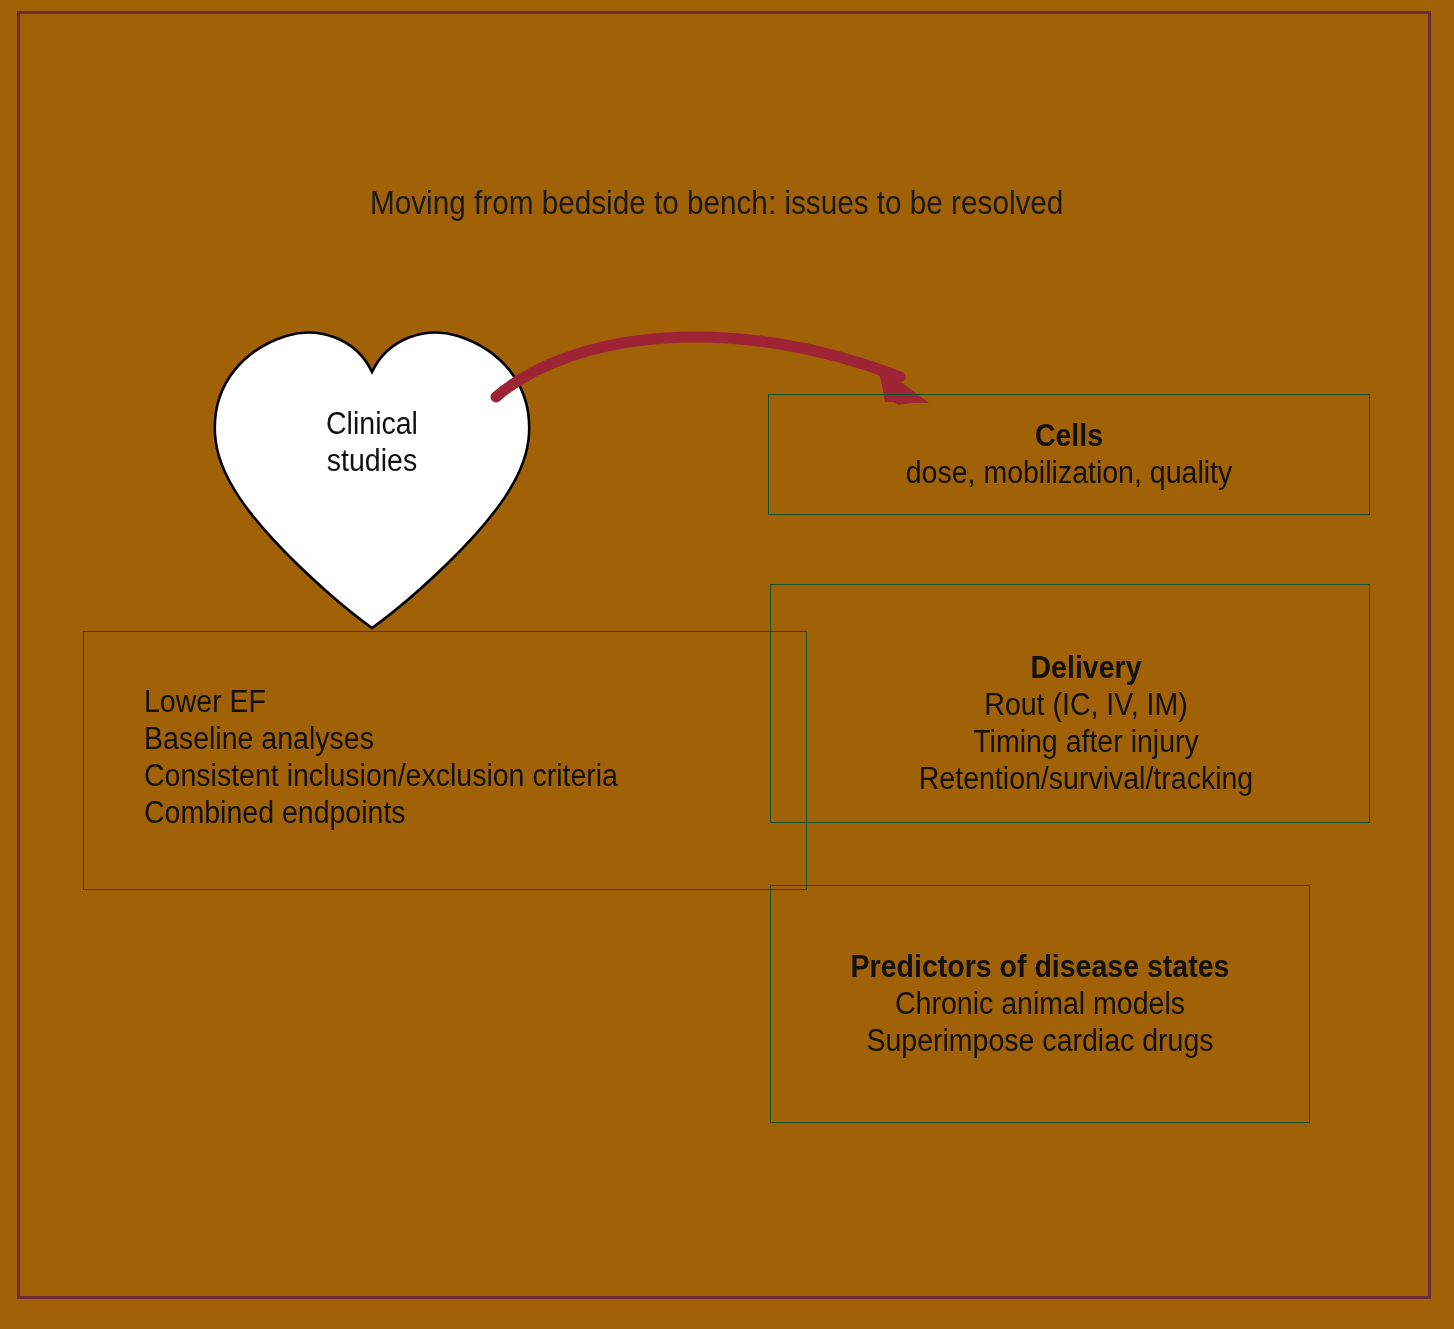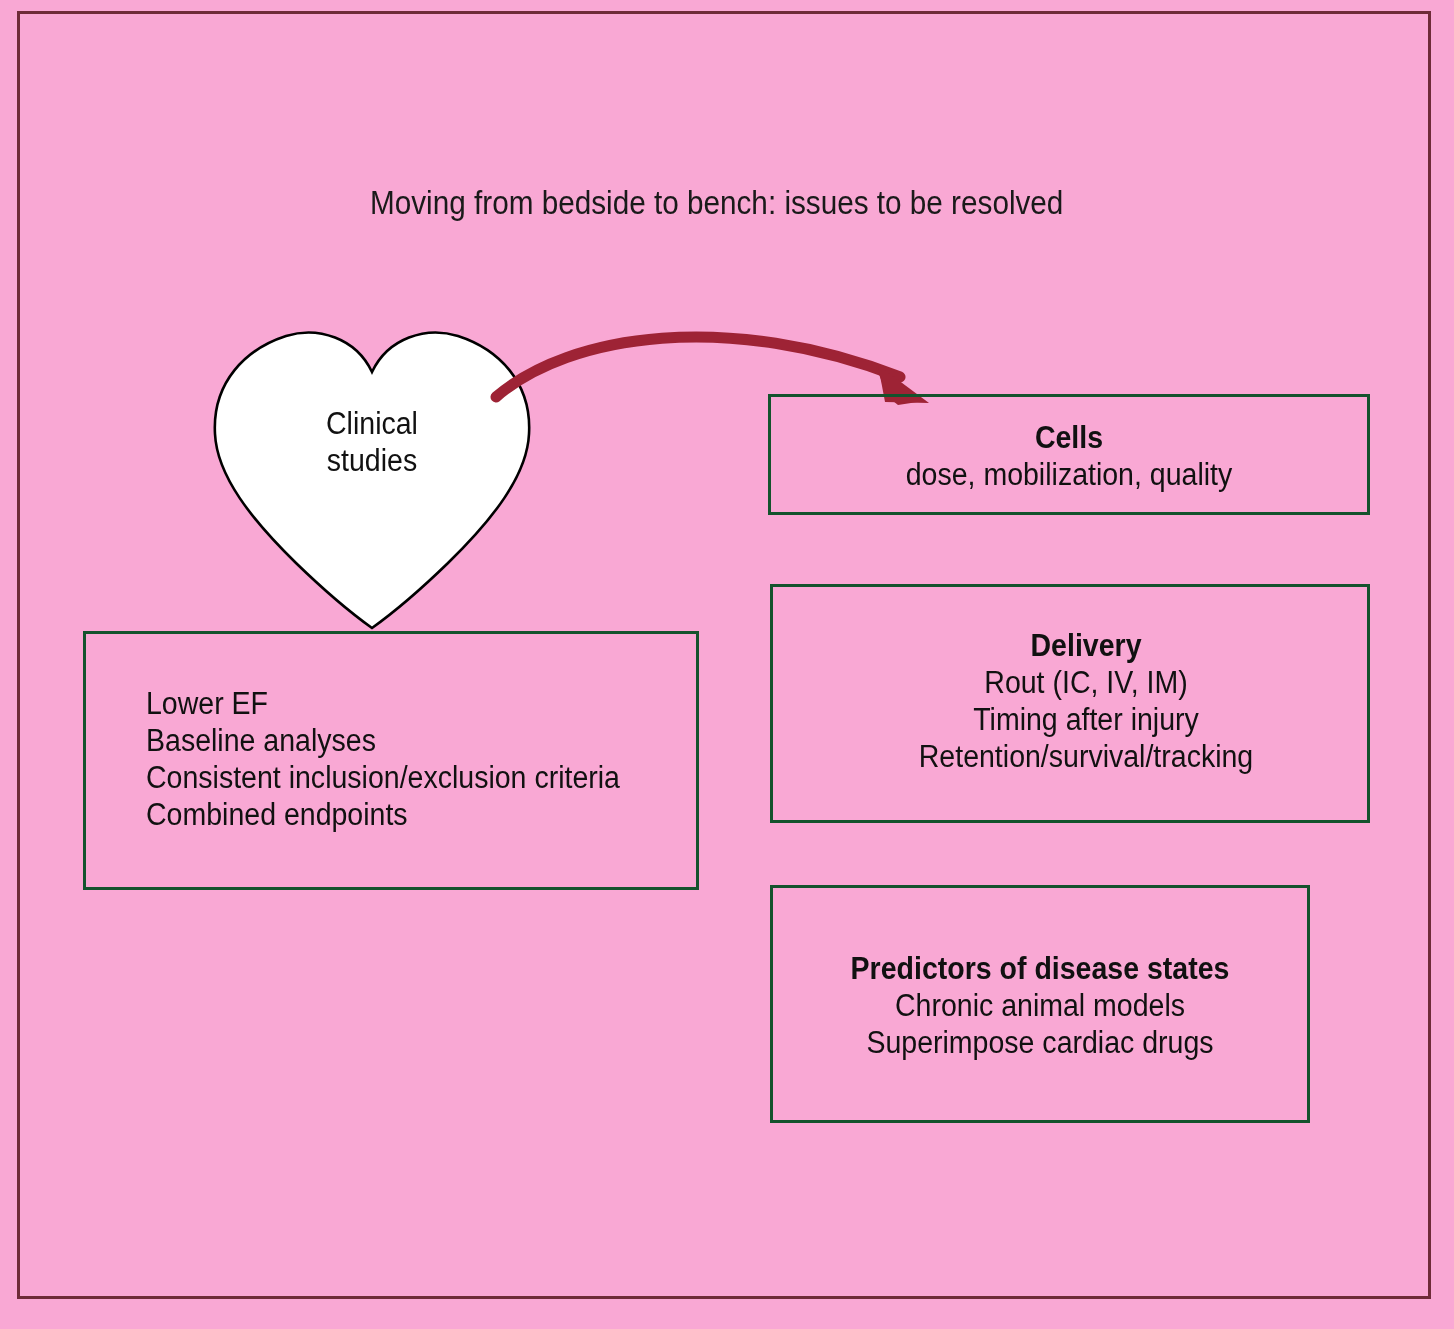--- a/index.html
+++ b/index.html
@@ -7,21 +7,21 @@
     padding: 0;
     background: #ffffff;
   }
   body {
     font-family: "Liberation Sans", sans-serif;
   }
   #canvas {
     position: relative;
     width: 1454px;
     height: 1329px;
-    background: #f9a8d4;
+    background: #a16207;
     overflow: hidden;
   }
   
   #frame {
     position: absolute;
     left: 17px;
     top: 11px;
     width: 1414px;
     height: 1288px;
     border: 3px solid #6e2b38;
@@ -65,21 +65,21 @@
     position: absolute;
     left: 480px;
     top: 305px;
     width: 470px;
     height: 110px;
   }
   #arrow svg { display: block; overflow: visible; }
   
   .box {
     position: absolute;
-    border: 3px solid #14532d;
+    border: 1px solid #14532d;
     box-sizing: border-box;
     background: transparent;
   }
   .box-inner {
     position: absolute;
     left: 0;
     right: 0;
   }
   .ctr { text-align: center; }
   .lft { text-align: left; }
@@ -88,26 +88,26 @@
     line-height: 37px;
     color: #111111;
     white-space: nowrap;
     display: block;
   }
   .ln.bold { font-weight: bold; }
   .sq { transform: scaleX(0.92); transform-origin: center top; }
   .sq-l { transform: scaleX(0.92); transform-origin: left top; }
 
   
-  #box-clinical-details { left: 83px; top: 631px; width: 616px; height: 259px; }
+  #box-clinical-details { left: 83px; top: 631px; width: 724px; height: 259px; }
   #box-clinical-details .box-inner { top: 51px; left: 60px; right: 16px; }
   #box-cells { left: 768px; top: 394px; width: 602px; height: 121px; }
   #box-cells .box-inner { top: 22px; }
   #box-delivery { left: 770px; top: 584px; width: 600px; height: 239px; }
-  #box-delivery .box-inner { top: 40px; padding-left: 32px; }
+  #box-delivery .box-inner { top: 64px; padding-left: 32px; }
   #box-predictors { left: 770px; top: 885px; width: 540px; height: 238px; }
   #box-predictors .box-inner { top: 62px; }
 </style>
 </head>
 <body>
 
 <div id="canvas">
 
   <div id="frame"></div>
 

